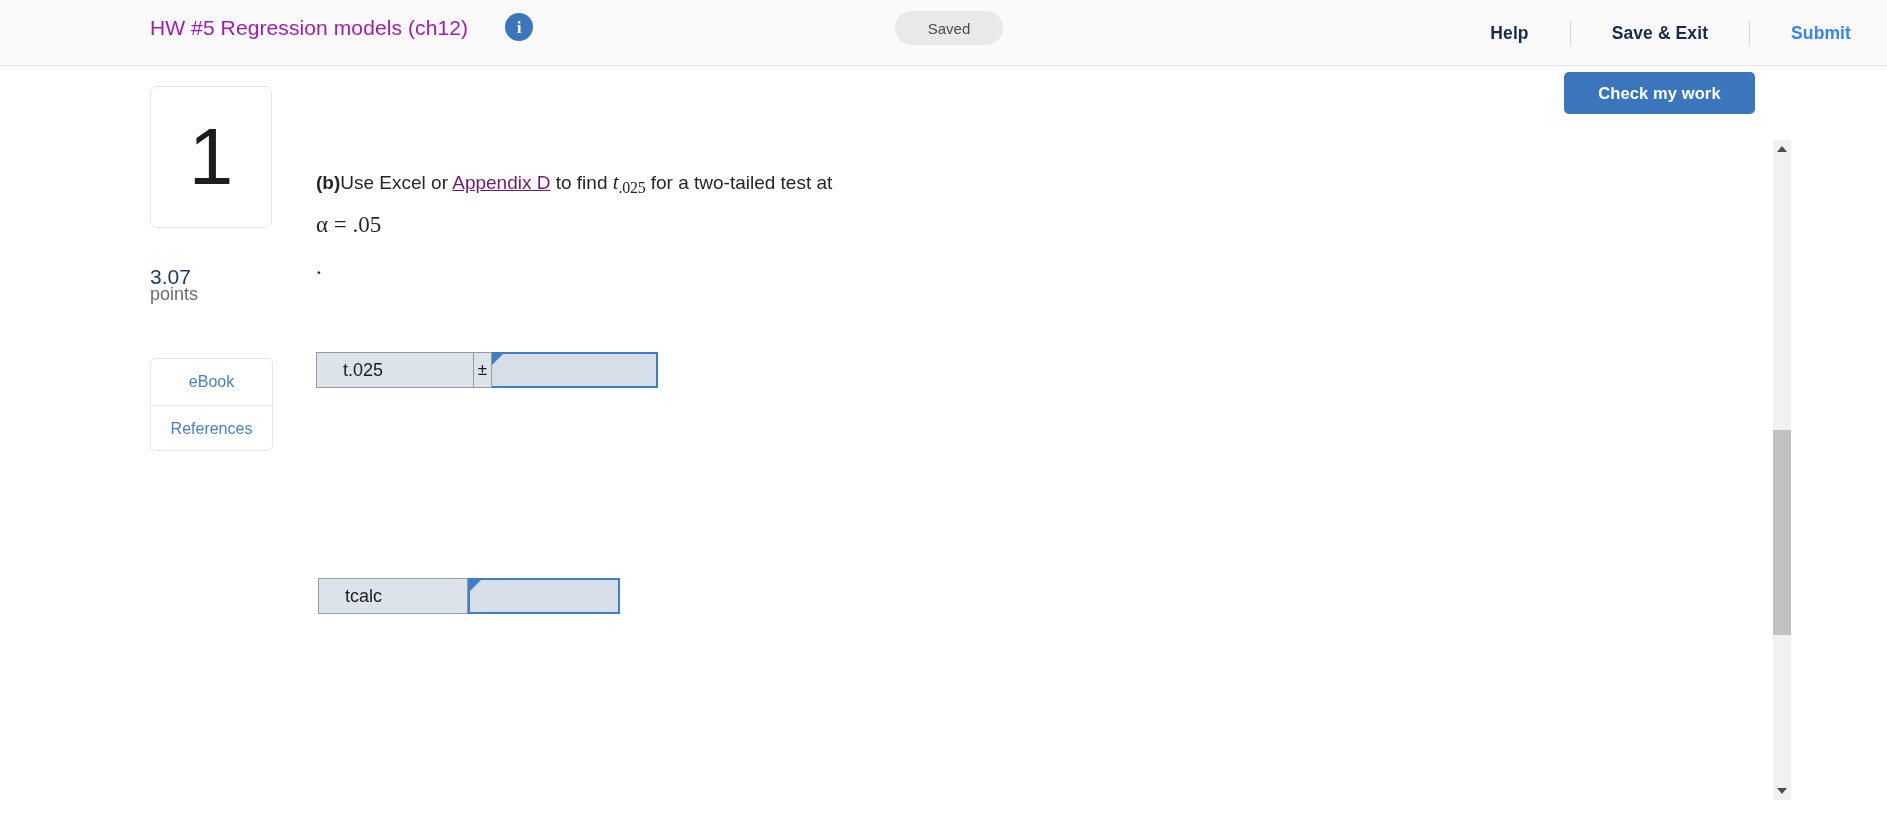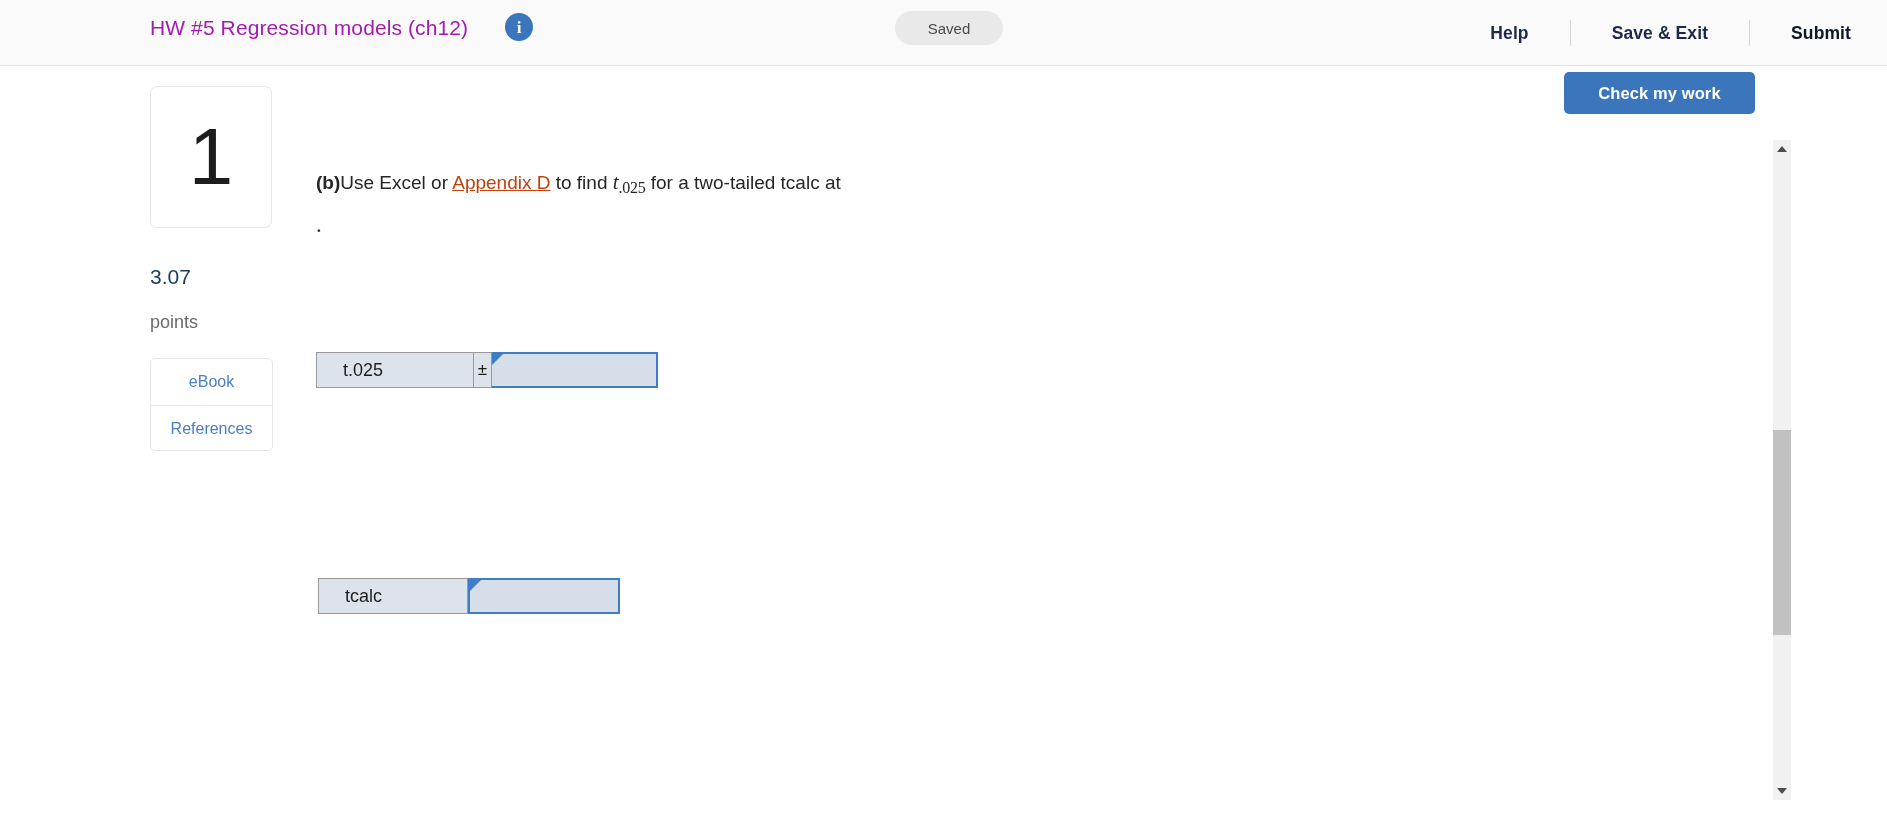--- a/index.html
+++ b/index.html
@@ -40,21 +40,21 @@
   }
   .topnav {
     position: absolute; right: 36px; top: 0; height: 66px;
     display: flex; align-items: center; gap: 15px;
   }
   .topnav-item {
     font-size: 17.5px; font-weight: 700; color: #1b2a4a;
     padding: 0 26px; letter-spacing: .1px; cursor: pointer;
     white-space: nowrap;
   }
-  .topnav-item.submit { color: #0f172a; padding-right: 0; text-align: right; }
+  .topnav-item.submit { color: #3b82f6; padding-right: 0; text-align: right; }
   .topnav-sep { width: 1px; height: 26px; background: #d8d8d8; }
 
   
   .check-btn {
     position: absolute; left: 1564px; top: 72px;
     width: 191px; height: 42px; border-radius: 5px;
     background: #3b76bc; color: #ffffff;
     font-size: 16.5px; font-weight: 700;
     display: flex; align-items: center; justify-content: center;
     border: none; cursor: pointer; letter-spacing: .1px;
@@ -68,21 +68,21 @@
     border: 1px solid #e6e6e6; border-radius: 7px;
     background: #ffffff;
     display: flex; align-items: center; justify-content: center;
   }
   .qnum { font-size: 80px; color: #1d1d1d; font-weight: 400; line-height: 1; }
   .points-val {
     position: absolute; left: 150px; top: 265px;
     font-size: 21px; color: #1b3a5c;
   }
   .points-lbl {
-    position: absolute; left: 150px; top: 312px;
+    position: absolute; left: 150px; top: 284px;
     font-size: 18px; color: #6b6b6b;
   }
   .res-box {
     position: absolute; left: 150px; top: 358px;
     width: 123px; height: 93px;
     border: 1px solid #e6e6e6; border-radius: 5px; background: #fff;
     overflow: hidden;
   }
   .res-link {
     height: 46px; display: flex; align-items: center; justify-content: center;
@@ -91,21 +91,21 @@
   .res-div { height: 1px; background: #e6e6e6; }
 
   
   .qbody { position: absolute; left: 0; top: 66px; width: 1760px; height: 757px; }
 
   .qtext {
     position: absolute; left: 316px; top: 100px;
     width: 800px; font-size: 19px; color: #262626; line-height: 1.55;
   }
   .qtext b { font-weight: 700; }
-  .lnk { color: #c2410c; text-decoration: underline; cursor: pointer; }
+  .lnk { color: #701a75; text-decoration: underline; cursor: pointer; }
   .mathser { font-family: "Liberation Serif", serif; font-style: italic; font-size: 21px; }
   .mathsub {
     font-family: "Liberation Serif", serif; font-style: normal;
     font-size: 16px; vertical-align: -0.28em; letter-spacing: -.3px;
   }
   .mathblock {
     font-family: "Liberation Serif", serif; font-size: 23px;
     color: #262626; display: block; margin-top: 6px;
   }
 
@@ -193,21 +193,22 @@
 
 <div class="res-box">
   <div class="res-link">eBook</div>
   <div class="res-div"></div>
   <div class="res-link">References</div>
 </div>
 
 <div class="qbody">
 
   <div class="qtext">
-    <b>(b)</b><span>Use Excel or </span><span class="lnk">Appendix D</span><span> to find </span><span class="mathser">t</span><span class="mathsub">.025</span><span> for a two-tailed tcalc at</span>
+    <b>(b)</b><span>Use Excel or </span><span class="lnk">Appendix D</span><span> to find </span><span class="mathser">t</span><span class="mathsub">.025</span><span> for a two-tailed test at</span>
+    <span class="mathblock">α = .05</span>
     <span class="mathblock per">.</span>
   </div>
 
   <div class="ansgrid" style="left:316px; top:286px; height:36px;">
     <div class="cell-lbl" style="width:158px;">t.025</div>
     <div class="cell-pm" style="width:18px;">±</div>
     <div class="cell-inp" style="width:166px;">
       <span class="tri"></span>
     </div>
   </div>

